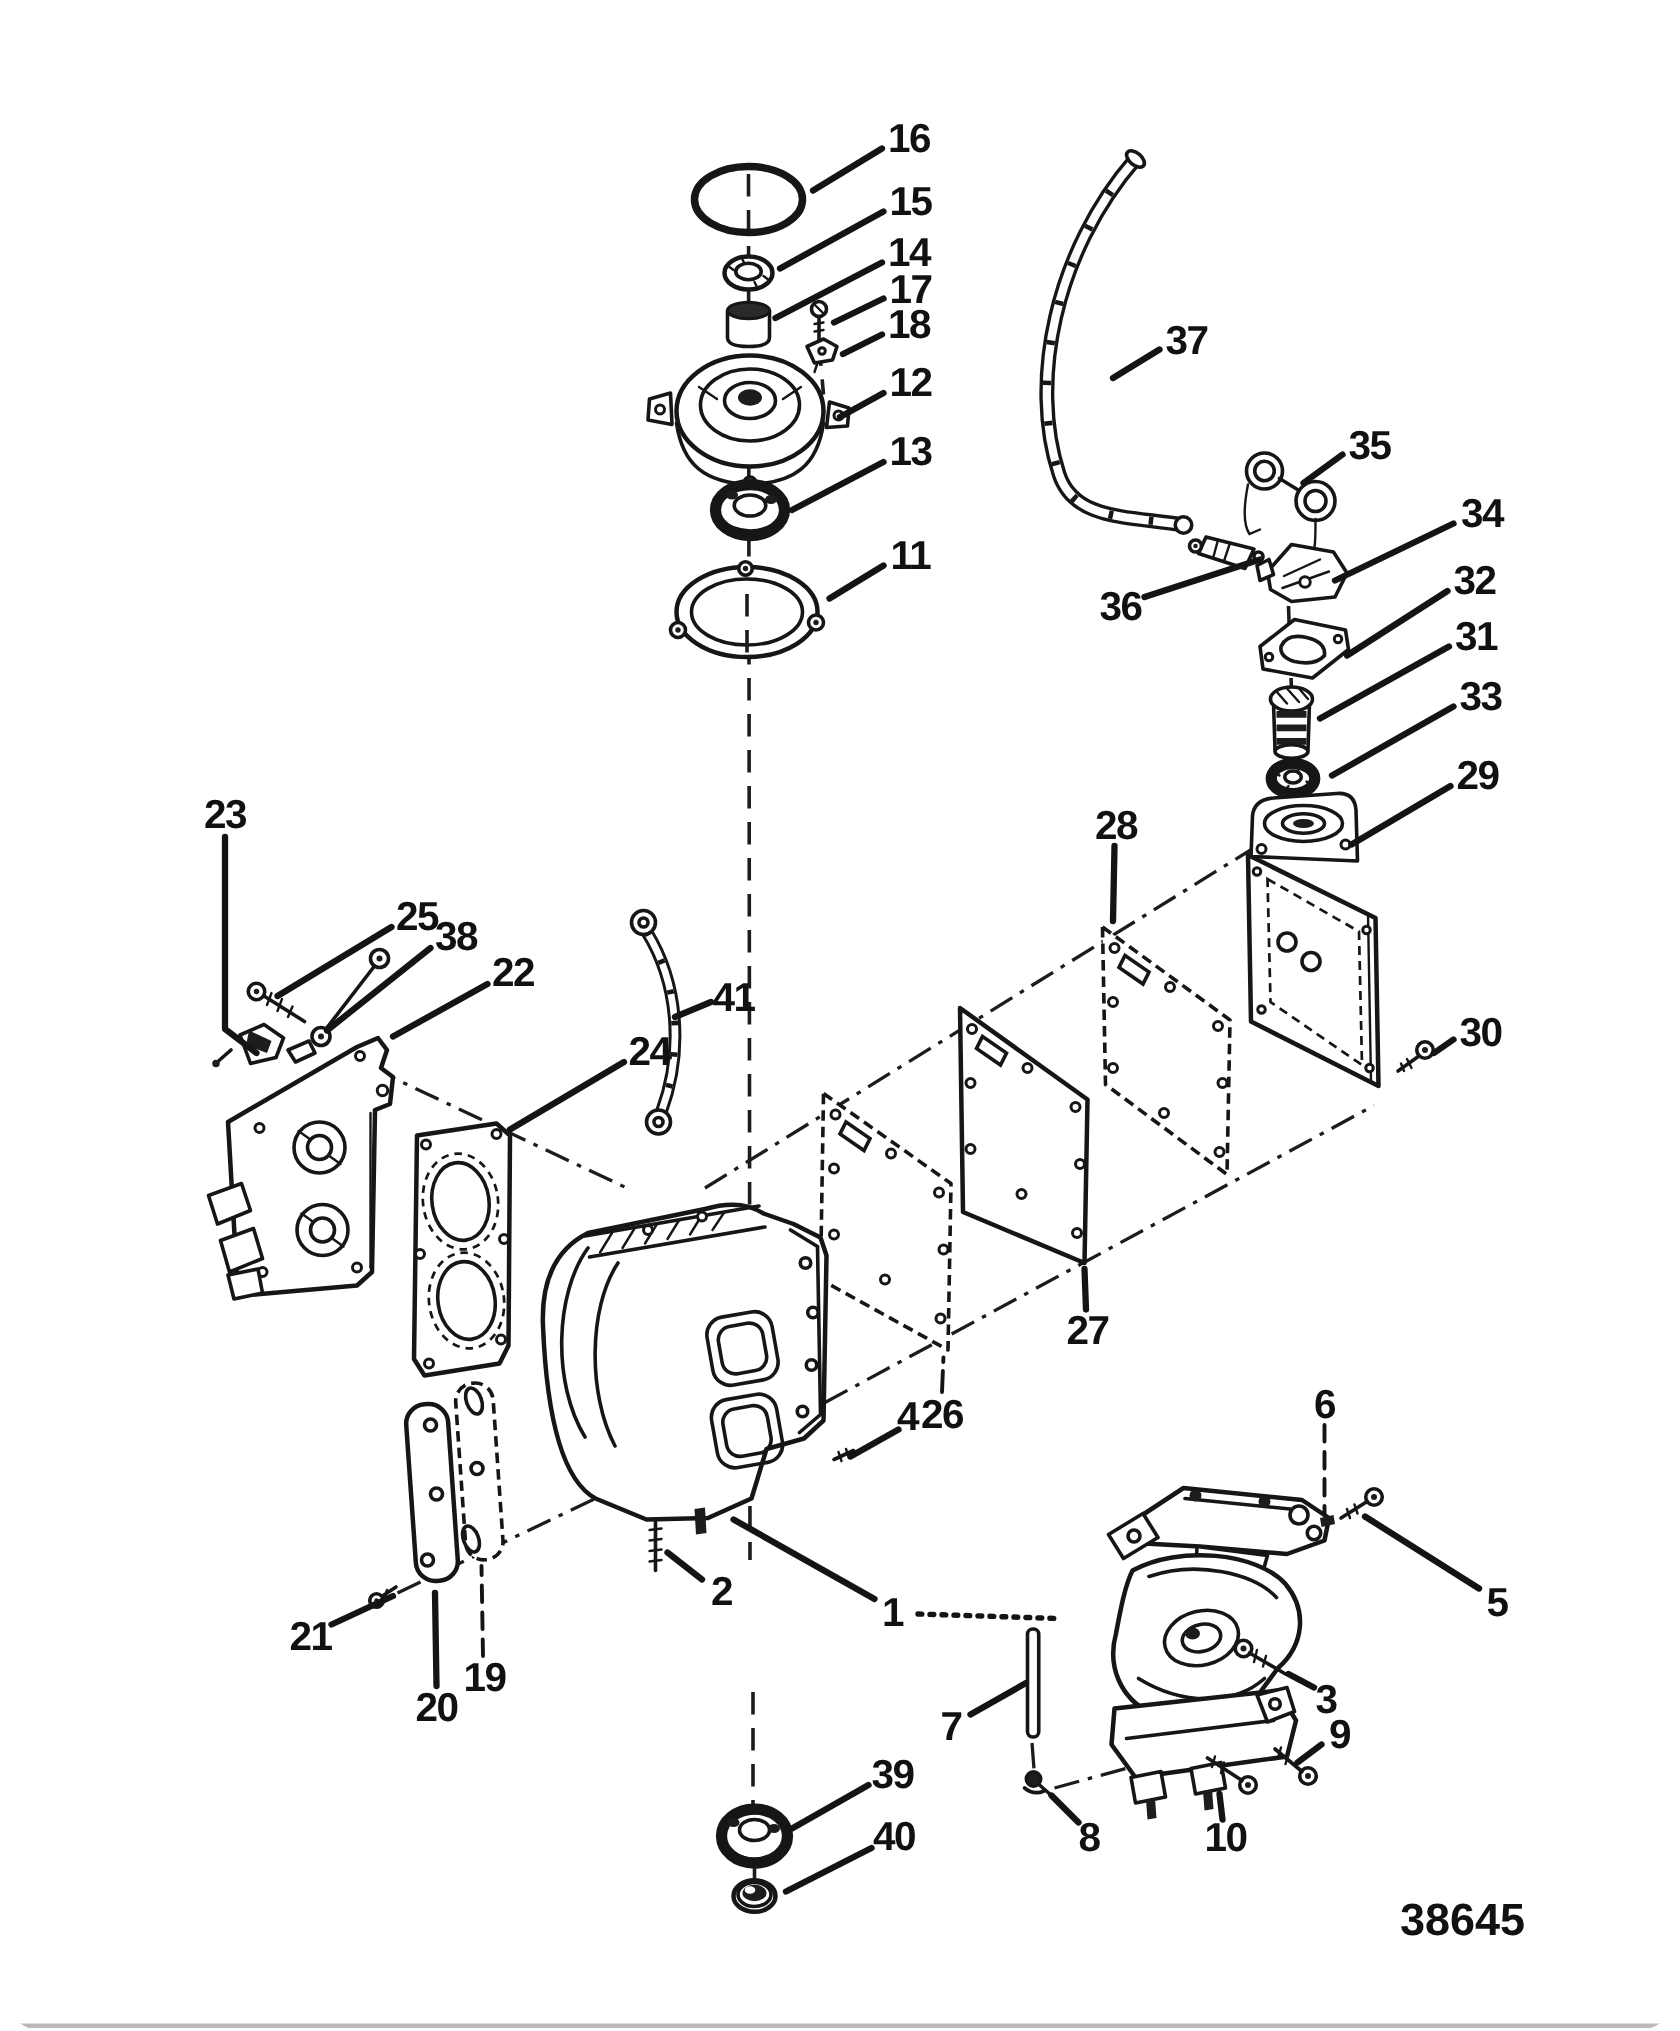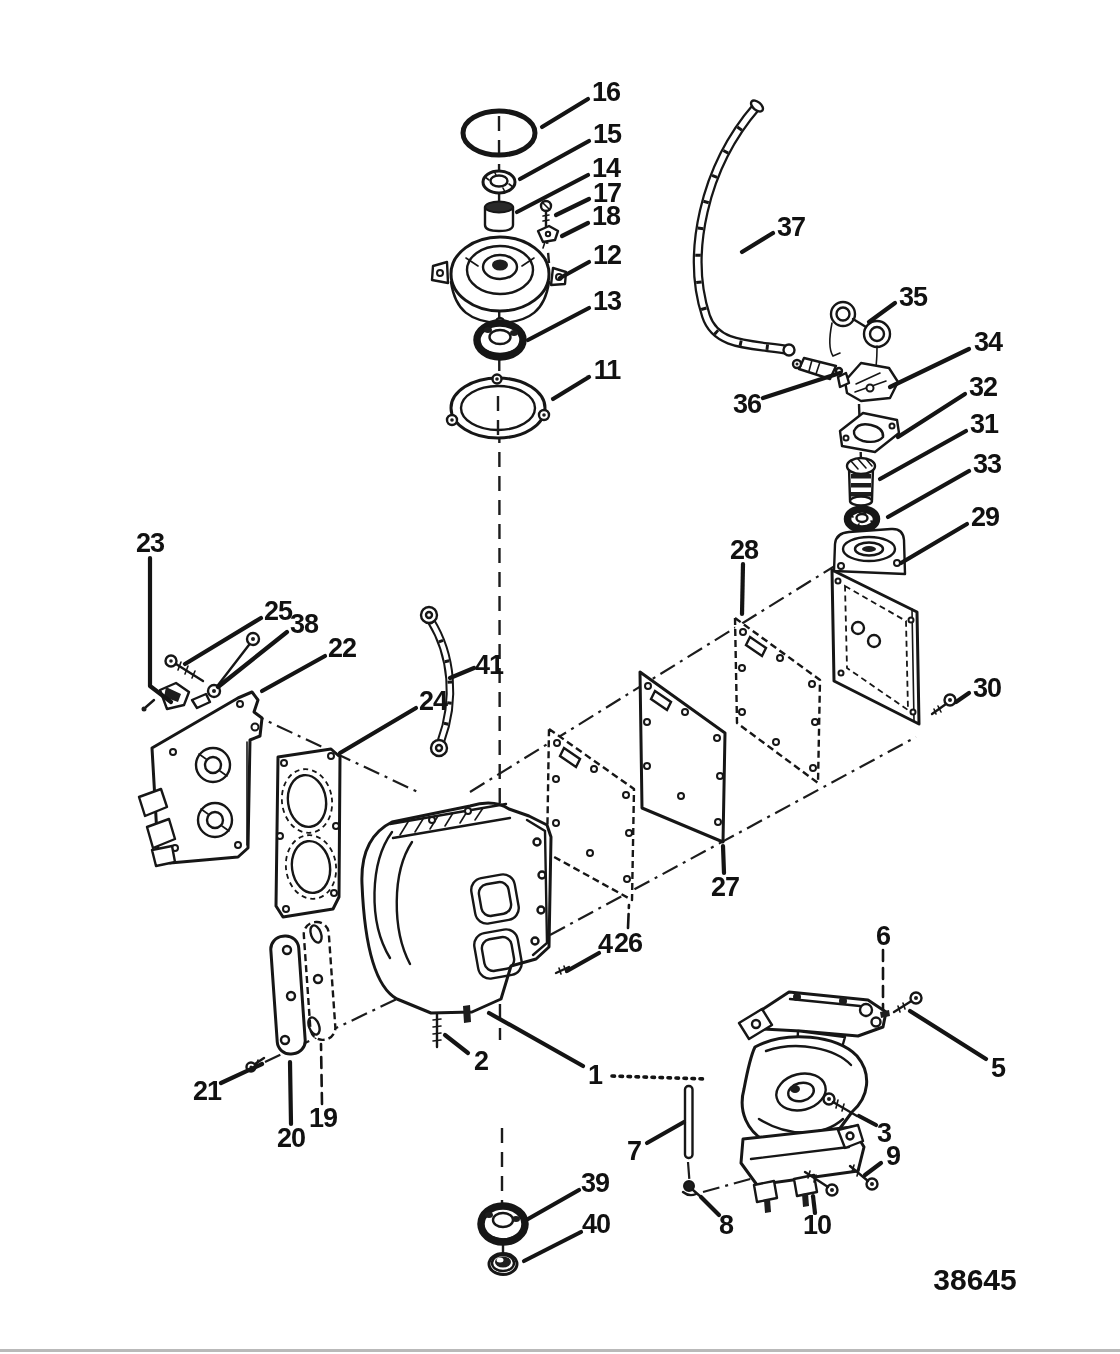--- a/index.html
+++ b/index.html
@@ -1,16 +1,16 @@
 <!DOCTYPE html>
 <html><head>
 <meta charset="utf-8">
 <style>
   html,body { margin:0; padding:0; background:#ffffff; }
-  .page { position:relative; width:1120px; height:1354px; background:#fff; overflow:hidden; }
+  .page { position:relative; width:1120px; height:1354px; background:#fff; overflow:hidden;border-radius:30px; }
   svg { display:block; }
 
   
   .cl  { fill:none; stroke:#1c1c1c; stroke-width:2.4; stroke-dasharray:15 9; }
   .pj  { fill:none; stroke:#1c1c1c; stroke-width:2.2; stroke-dasharray:17 6 3 6; }
   .dot { fill:none; stroke:#141414; stroke-width:3.6; stroke-dasharray:2.5 5.5; stroke-linecap:round; }
 
   
   .p   { fill:#fff; stroke:#161616; stroke-width:3;   stroke-linejoin:round; }
   .p2  { fill:#fff; stroke:#161616; stroke-width:2.4; stroke-linejoin:round; }

